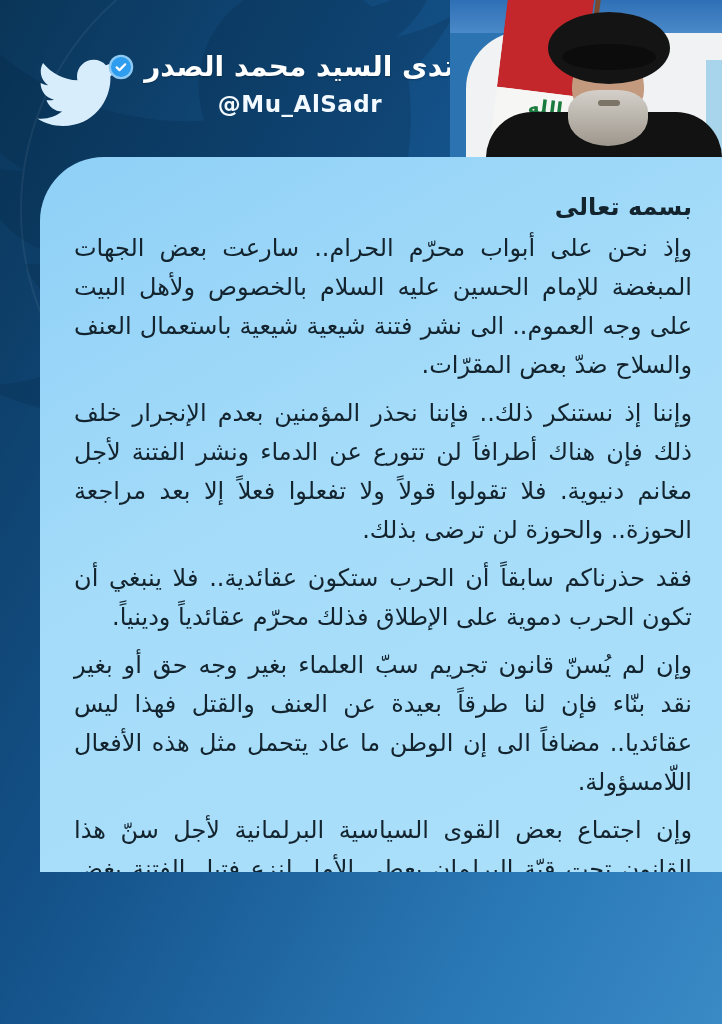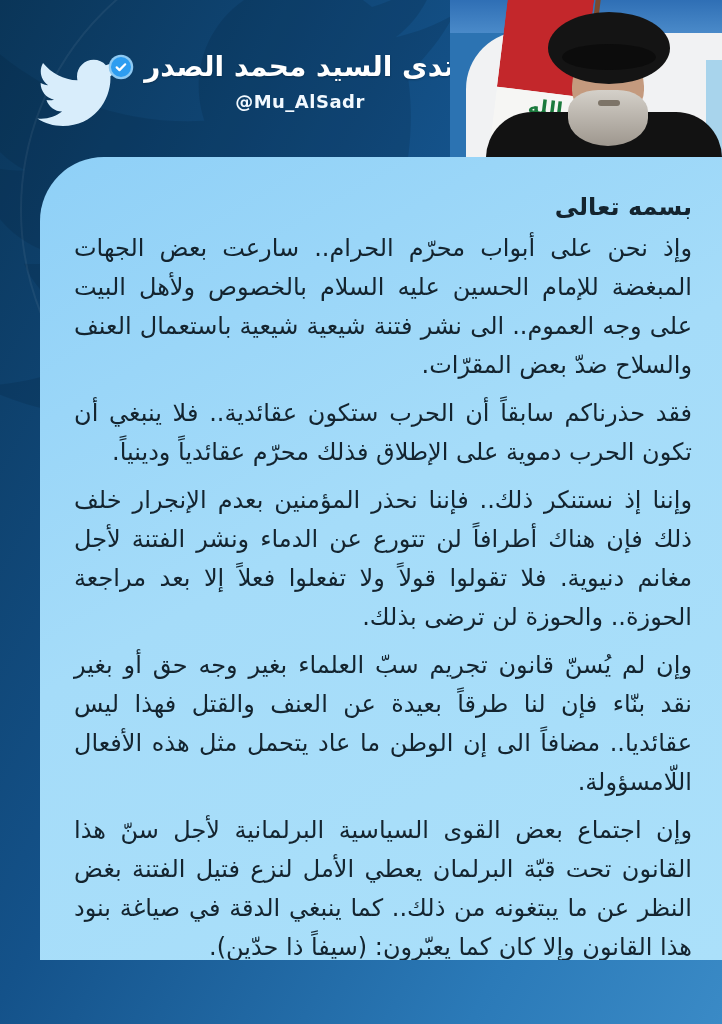--- a/index.html
+++ b/index.html
@@ -14,21 +14,21 @@
   .bg-ring{position:absolute;left:20px;top:-70px;width:560px;height:560px;border-radius:50%;
     border:2px solid rgba(255,255,255,.06);}
   
   .header{position:absolute;left:0;top:0;width:722px;height:157px;}
   .twitter-logo{position:absolute;left:30px;top:50px;width:94px;height:86px;}
   .user-block{position:absolute;left:140px;top:50px;width:320px;text-align:center;direction:rtl;}
   .name-row{display:flex;align-items:center;justify-content:center;gap:9px;direction:rtl;}
   .display-name{color:#ffffff;font-size:28px;font-weight:bold;white-space:nowrap;
     text-shadow:0 1px 2px rgba(0,0,0,.25);}
   .verified{width:28px;height:28px;flex:0 0 auto;}
-  .handle{margin-top:8px;color:#f2f9ff;font-size:18px;font-weight:bold;direction:ltr;letter-spacing:.5px;}
+  .handle{margin-top:8px;color:#f2f9ff;font-size:23px;font-weight:bold;direction:ltr;letter-spacing:.5px;}
   
   .photo{position:absolute;left:450px;top:0;width:272px;height:157px;overflow:hidden;background:#2c73b2;}
   .photo-stripe{position:absolute;left:0;top:0;width:272px;height:33px;background:linear-gradient(180deg,#2f6fb5,#4a8ac9);}
   .photo-card{position:absolute;left:16px;top:31px;width:256px;height:126px;background:#f1f2f3;
     border-top-left-radius:58px;}
   .photo-right-strip{position:absolute;right:0;top:60px;width:16px;height:97px;background:#a8d4ec;}
   .flag{position:absolute;left:48px;top:-12px;width:86px;height:185px;transform:rotate(7deg);overflow:hidden;border-radius:4px;}
   .flag-red{position:absolute;left:0;top:0;width:100%;height:56%;background:#c3272b;}
   .flag-white{position:absolute;left:0;top:56%;width:100%;height:44%;background:#f6f6f4;}
   .flag-emblem{position:absolute;left:12px;top:60%;width:56px;height:34px;color:#1b7a3d;font-size:20px;
@@ -40,21 +40,21 @@
     border-radius:34px 34px 42% 42%;}
   .man-brow{position:absolute;left:134px;top:74px;width:20px;height:5px;background:#2a2019;border-radius:3px;}
   .man-brow.b2{left:162px;}
   .man-beard{position:absolute;left:118px;top:90px;width:80px;height:56px;
     background:linear-gradient(180deg,#d4d0c9,#9e978e);border-radius:38% 38% 50% 50%;}
   .man-mouth{position:absolute;left:148px;top:100px;width:22px;height:6px;background:#7d7468;border-radius:3px;}
   .man-turban{position:absolute;left:98px;top:12px;width:122px;height:72px;background:#141414;border-radius:50%;}
   .man-turban-band{position:absolute;left:112px;top:44px;width:94px;height:26px;background:#0c0c0c;border-radius:50%;}
   
   .card{
-    position:absolute;left:40px;top:157px;width:682px;height:803px;overflow:hidden;
+    position:absolute;left:40px;top:157px;width:682px;height:715px;overflow:hidden;
     background:linear-gradient(150deg,#8fd0f7 0%,#a5dcf9 45%,#abe0fa 100%);
     border-top-left-radius:64px;
     padding:36px 30px 0 34px;
     direction:rtl;
   }
   .basmala{font-size:24px;font-weight:bold;color:#14242f;margin:0 0 8px 0;text-align:right;}
   .para{font-size:24px;font-weight:normal;color:#14242f;line-height:39px;margin:0 0 9px 0;
     text-align:justify;text-align-last:right;}
   
   .date-bar{
@@ -111,22 +111,22 @@
       <div class="man-beard"></div>
       <div class="man-mouth"></div>
       <div class="man-turban"></div>
       <div class="man-turban-band"></div>
     </div>
   </div>
 
   <div class="card">
     <p class="basmala">بسمه تعالى</p>
     <p class="para">وإذ نحن على أبواب محرّم الحرام.. سارعت بعض الجهات المبغضة للإمام الحسين عليه السلام بالخصوص ولأهل البيت على وجه العموم.. الى نشر فتنة شيعية شيعية باستعمال العنف والسلاح ضدّ بعض المقرّات.</p>
+    <p class="para">وإننا إذ نستنكر ذلك.. فإننا نحذر المؤمنين بعدم الإنجرار خلف ذلك فإن هناك أطرافاً لن تتورع عن الدماء ونشر الفتنة لأجل مغانم دنيوية. فلا تقولوا قولاً ولا تفعلوا فعلاً إلا بعد مراجعة الحوزة.. والحوزة لن ترضى بذلك.</p>
     <p class="para">فقد حذرناكم سابقاً أن الحرب ستكون عقائدية.. فلا ينبغي أن تكون الحرب دموية على الإطلاق فذلك محرّم عقائدياً ودينياً.</p>
-    <p class="para">وإننا إذ نستنكر ذلك.. فإننا نحذر المؤمنين بعدم الإنجرار خلف ذلك فإن هناك أطرافاً لن تتورع عن الدماء ونشر الفتنة لأجل مغانم دنيوية. فلا تقولوا قولاً ولا تفعلوا فعلاً إلا بعد مراجعة الحوزة.. والحوزة لن ترضى بذلك.</p>
     <p class="para">وإن لم يُسنّ قانون تجريم سبّ العلماء بغير وجه حق أو بغير نقد بنّاء فإن لنا طرقاً بعيدة عن العنف والقتل فهذا ليس عقائديا.. مضافاً الى إن الوطن ما عاد يتحمل مثل هذه الأفعال اللّامسؤولة.</p>
     <p class="para">وإن اجتماع بعض القوى السياسية البرلمانية لأجل سنّ هذا القانون تحت قبّة البرلمان يعطي الأمل لنزع فتيل الفتنة بغض النظر عن ما يبتغونه من ذلك.. كما ينبغي الدقة في صياغة بنود هذا القانون وإلا كان كما يعبّرون: (سيفاً ذا حدّين).</p>
 
     <div class="date-bar">
       <div class="actions">
         <svg viewBox="0 0 24 24">
           <path d="M5 12.5v6.5h14v-6.5"></path>
             <path d="M12 14.5V4.2"></path>
             <path d="M8 7.8l4-4 4 4"></path>
         </svg>

